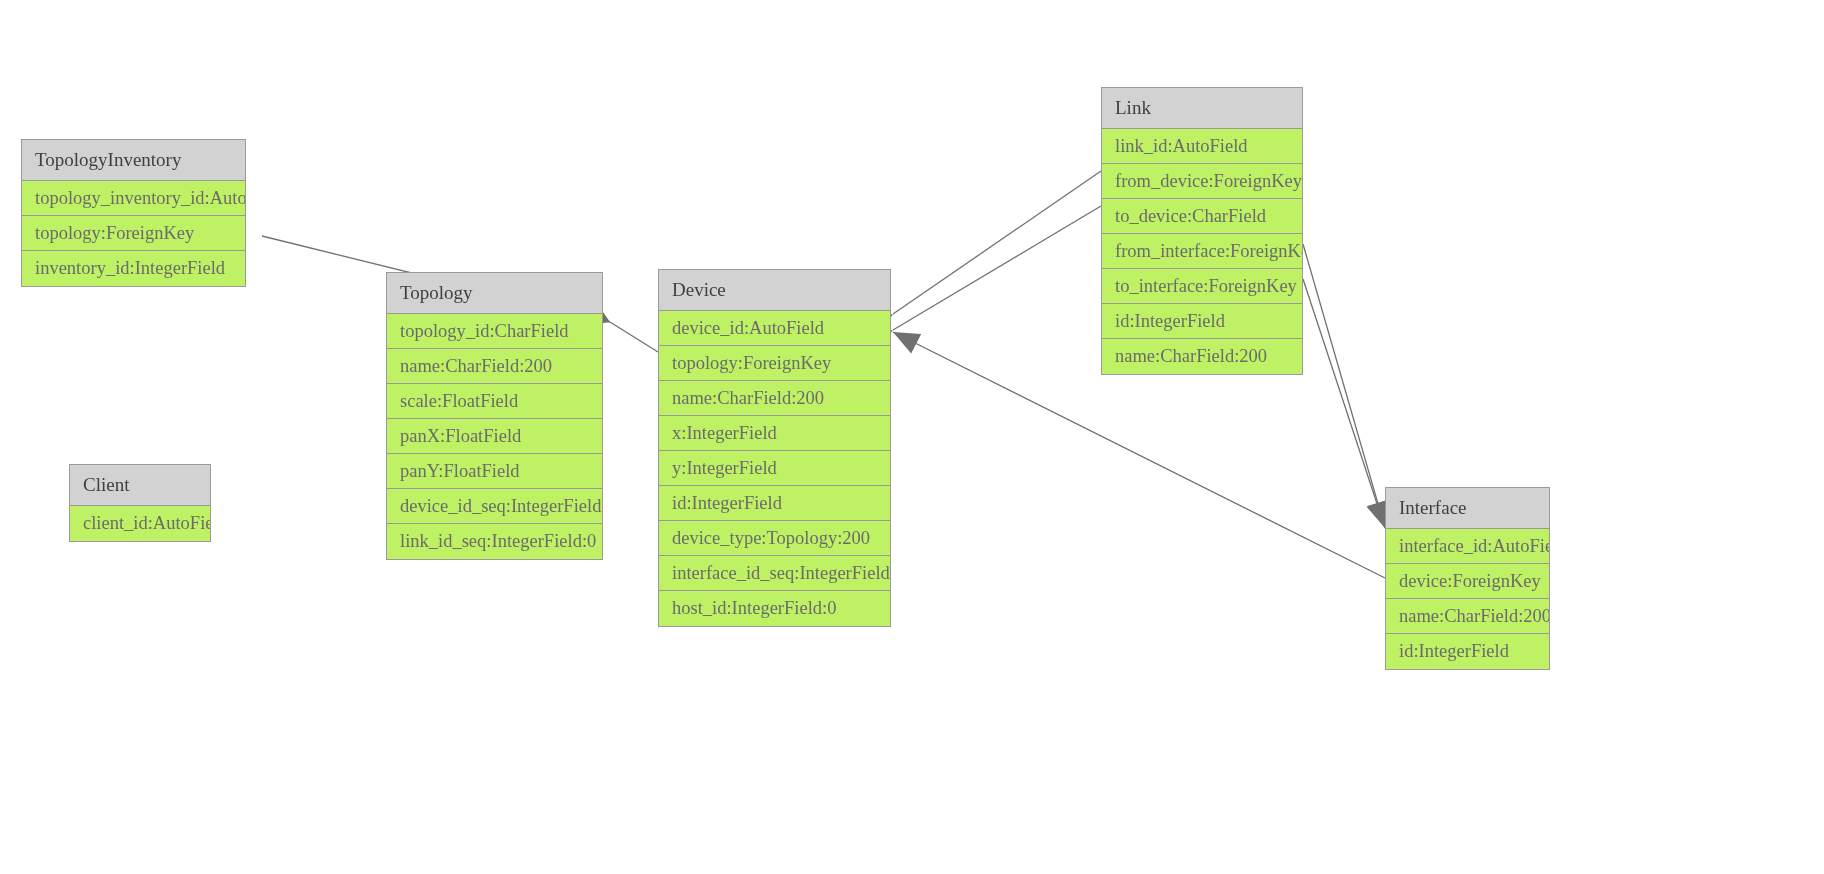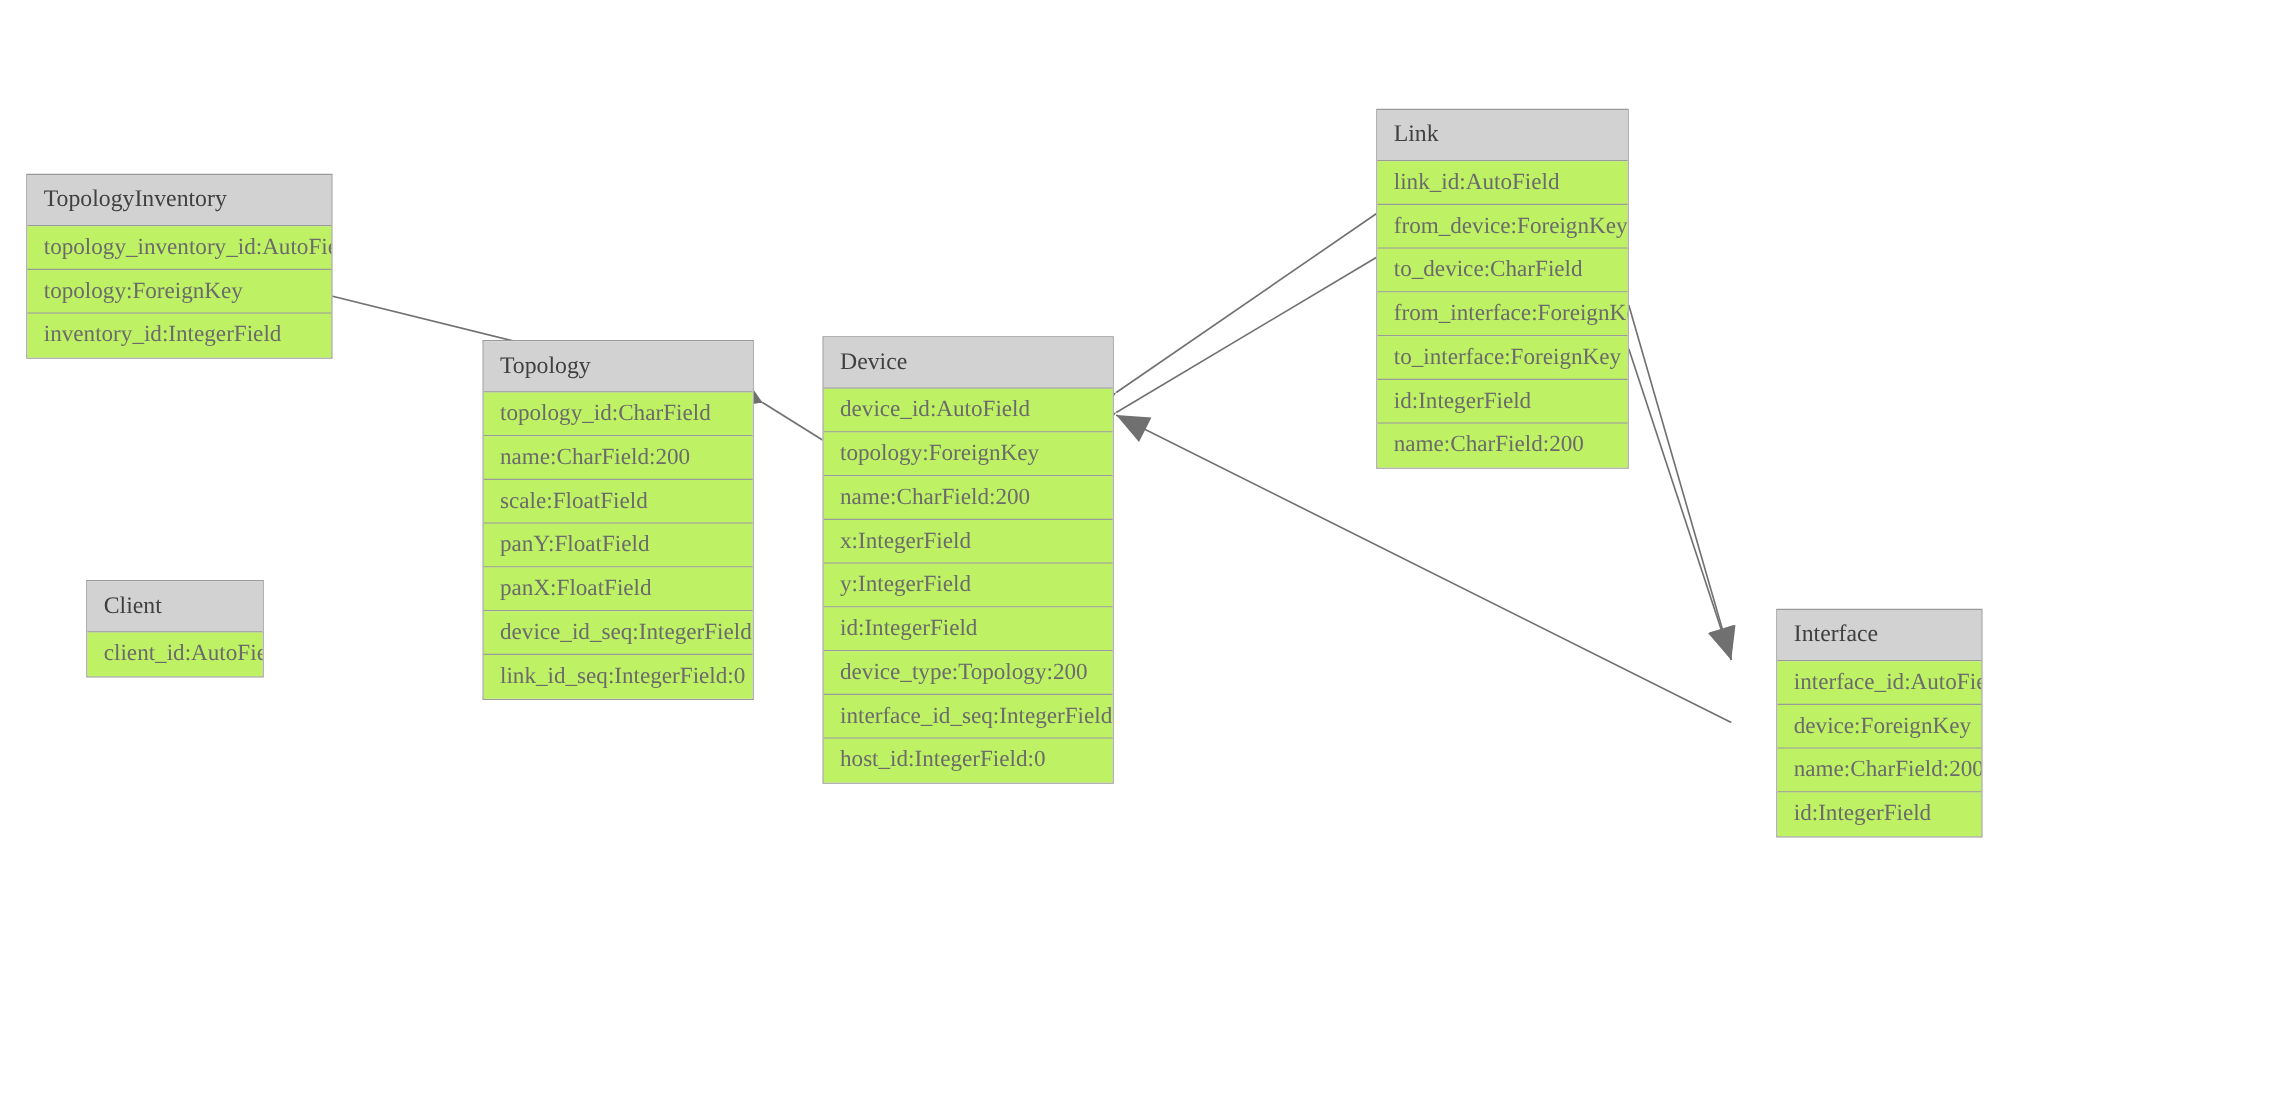--- a/index.html
+++ b/index.html
@@ -90,33 +90,33 @@
         <path d="M 1303,279 L 1385,528" stroke="#707070" stroke-width="1.3" fill="none"></path>
         <polygon points="0,0 -26,-11 -26,11" fill="#707070" transform="translate(1385,528) rotate(72)"></polygon>
       </g>
       <g>
         <path d="M 1385,578 L 893,332" stroke="#707070" stroke-width="1.3" fill="none"></path>
         <polygon points="0,0 -26,-11 -26,11" fill="#707070" transform="translate(893,332) rotate(-153)"></polygon>
       </g>
     </svg>
 
   <div id="entity-layer">
-      <div class="entity" style="left: 21px; top: 139px; width: 245px;">
+      <div class="entity" style="left: 21px; top: 139px; width: 225px;">
         <div class="entity-header">TopologyInventory</div>
         <div class="entity-field">topology_inventory_id:AutoField</div>
         <div class="entity-field">topology:ForeignKey</div>
         <div class="entity-field last">inventory_id:IntegerField</div>
       </div>
       <div class="entity" style="left: 386px; top: 272px; width: 217px;">
         <div class="entity-header">Topology</div>
         <div class="entity-field">topology_id:CharField</div>
         <div class="entity-field">name:CharField:200</div>
         <div class="entity-field">scale:FloatField</div>
+        <div class="entity-field">panX:FloatField</div>
         <div class="entity-field">panY:FloatField</div>
-        <div class="entity-field">panX:FloatField</div>
         <div class="entity-field">device_id_seq:IntegerField:0</div>
         <div class="entity-field last">link_id_seq:IntegerField:0</div>
       </div>
       <div class="entity" style="left: 69px; top: 464px; width: 142px;">
         <div class="entity-header">Client</div>
         <div class="entity-field last">client_id:AutoField</div>
       </div>
       <div class="entity" style="left: 658px; top: 269px; width: 233px;">
         <div class="entity-header">Device</div>
         <div class="entity-field">device_id:AutoField</div>
@@ -132,21 +132,21 @@
       <div class="entity" style="left: 1101px; top: 87px; width: 202px;">
         <div class="entity-header">Link</div>
         <div class="entity-field">link_id:AutoField</div>
         <div class="entity-field">from_device:ForeignKey</div>
         <div class="entity-field">to_device:CharField</div>
         <div class="entity-field">from_interface:ForeignKey</div>
         <div class="entity-field">to_interface:ForeignKey</div>
         <div class="entity-field">id:IntegerField</div>
         <div class="entity-field last">name:CharField:200</div>
       </div>
-      <div class="entity" style="left: 1385px; top: 487px; width: 165px; margin-left: 36px;">
+      <div class="entity" style="left: 1385px; top: 487px; width: 165px;">
         <div class="entity-header">Interface</div>
         <div class="entity-field">interface_id:AutoField</div>
         <div class="entity-field">device:ForeignKey</div>
         <div class="entity-field">name:CharField:200</div>
         <div class="entity-field last">id:IntegerField</div>
       </div>
     </div>
 
 </div>
 

